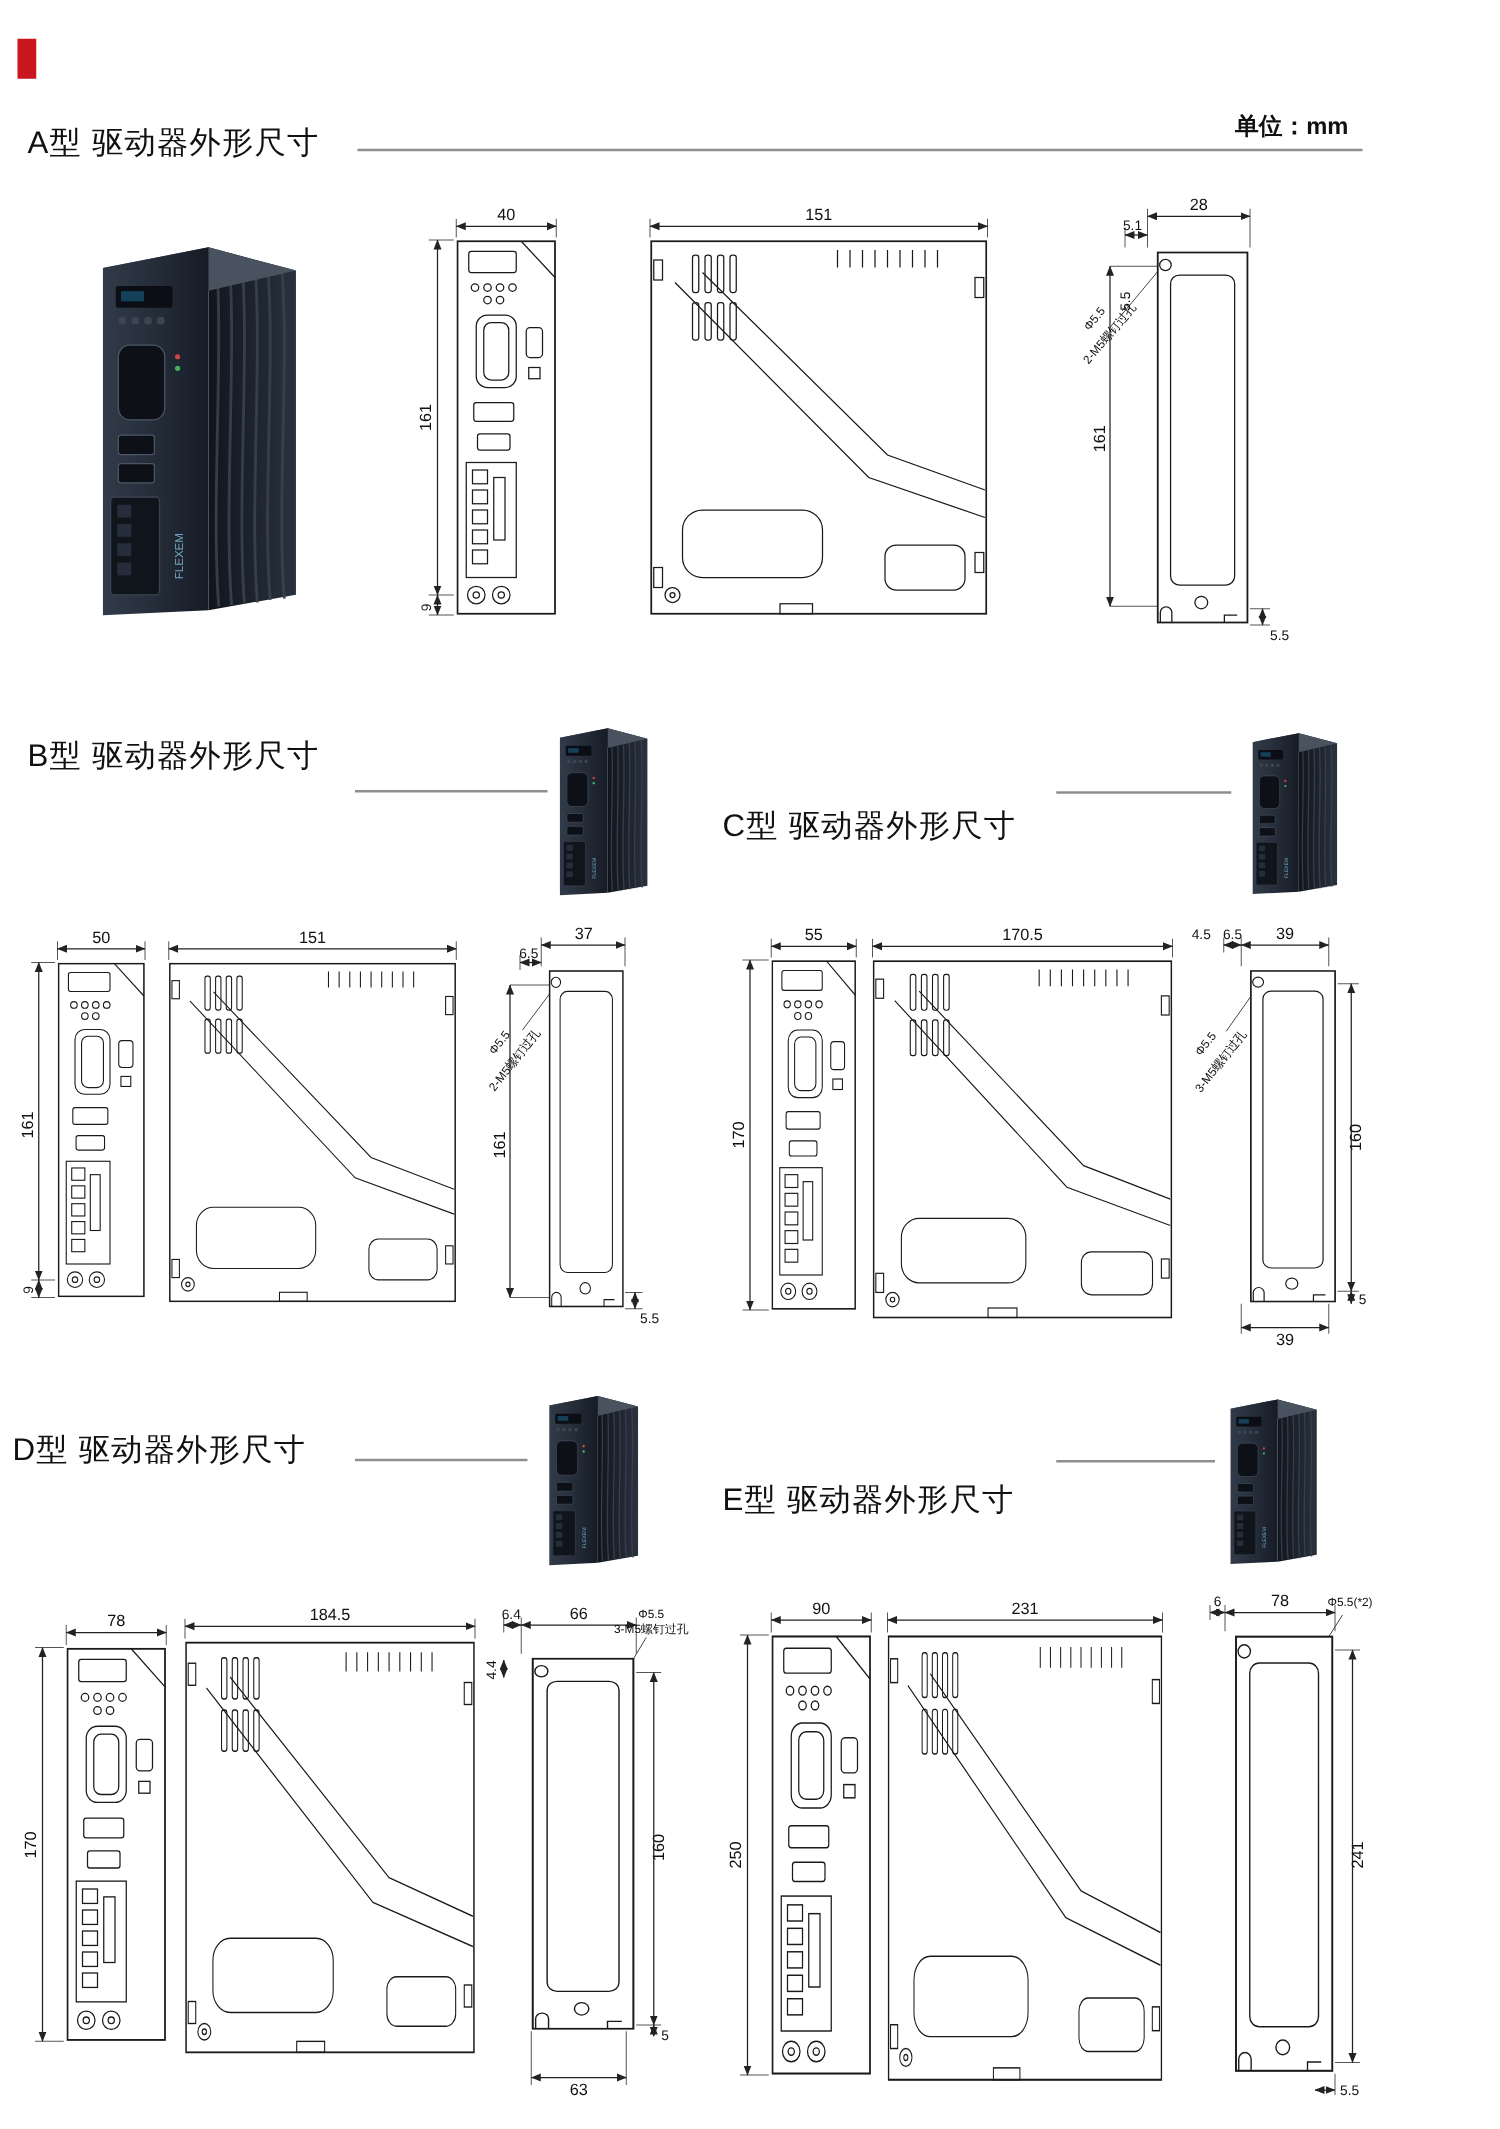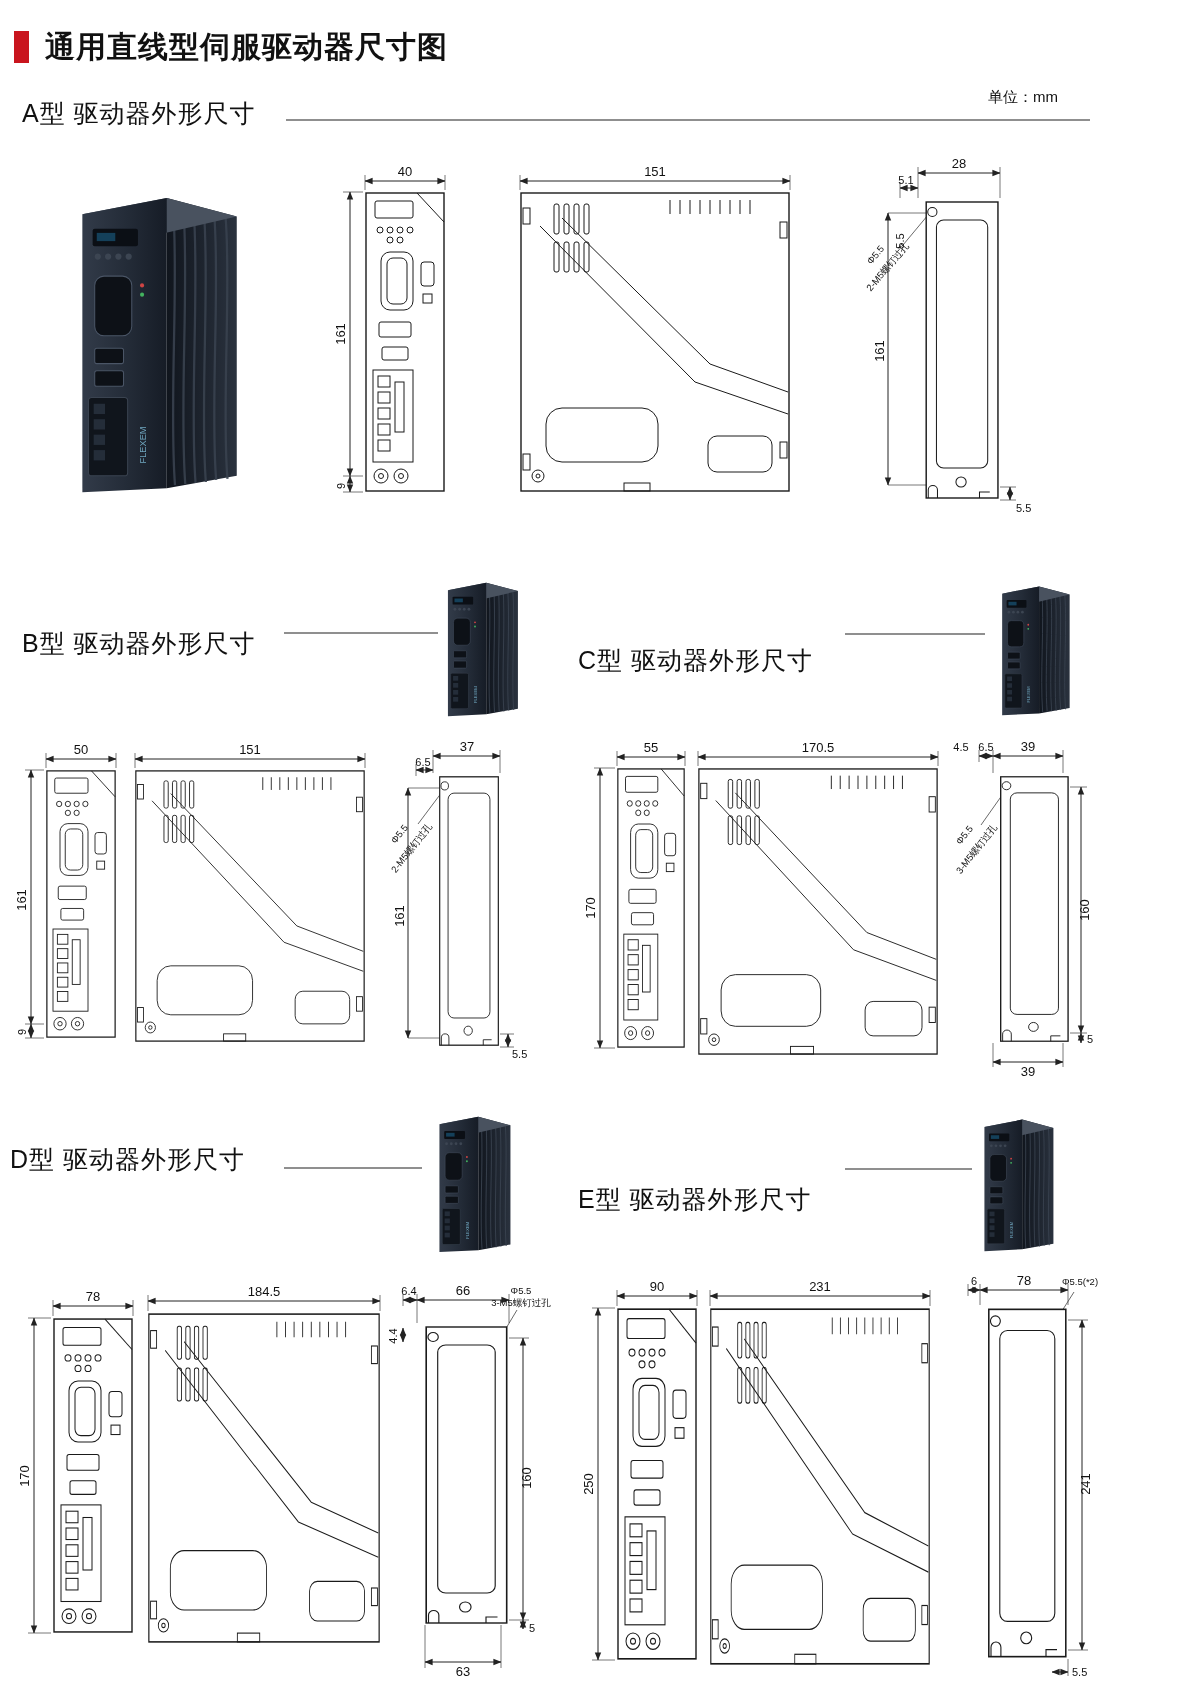--- a/index.html
+++ b/index.html
@@ -2,21 +2,21 @@
 <html><head>
 <meta charset="utf-8">
 <style>
   *{margin:0;padding:0;box-sizing:border-box}
   body{background:#ffffff;font-family:"Liberation Sans","DejaVu Sans",sans-serif;color:#111}
   #canvas{position:relative;width:1200px;height:1703px;background:#fff;overflow:hidden}
   .abs{position:absolute}
   .red-bar{width:15px;height:32px;background:#c9151e}
   .page-title{font-size:30px;font-weight:700;letter-spacing:1px}
   .sec-head{font-size:25px;font-weight:400;letter-spacing:1px}
-  .unit-label{font-size:15px;font-weight:400}
+  .unit-label{font-size:19px;font-weight:700}
   .hline{height:2px;background:#8f8f8f}
   svg{overflow:visible;display:block}
   .ext{stroke:#555;stroke-width:.8;fill:none}
   .dl{stroke:#222;stroke-width:1;fill:none;marker-start:url(#arrow);marker-end:url(#arrow)}
   .ldr{stroke:#444;stroke-width:.8;fill:none}
   .dim{font-size:13px;fill:#111}
   .dims{font-size:11px;fill:#111}
   .ann{font-size:9.5px;fill:#111}
 </style>
 </head>
@@ -136,21 +136,20 @@
           <rect x="23" y="255" width="11" height="10" fill="#242d39"></rect>
         <text x="74" y="250" font-size="9" fill="#6fa6bf" text-anchor="middle" transform="rotate(-90 74 250)">FLEXEM</text>
       </g>
     </symbol>
   </defs>
 </svg>
 
 <div id="canvas">
 
   <div class="abs red-bar" style="left:14px;top:31px"></div>
-  <div class="abs page-title" style="left:45px;top:27px">通用直线型伺服驱动器尺寸图</div>
   <div class="abs sec-head" style="left:22px;top:97px">A型 驱动器外形尺寸</div>
   <div class="abs unit-label" style="left:988px;top:88px">单位：mm</div>
   <div class="abs hline" style="left:286px;top:119px;width:804px"></div>
 
   <div class="abs" style="left:70px;top:183px;width:175px;height:318px">
     <svg viewBox="0 0 170 300" width="100%" height="100%">
         <use href="#sym-photo"></use>
       </svg>
   </div>
 
@@ -190,21 +189,21 @@
     <use href="#sym-back" x="78" y="45" width="82" height="300"></use>
     <text class="dim" x="119" y="13" text-anchor="middle">28</text>
     <text class="dims" x="66" y="29" text-anchor="middle">5.1</text>
     <text class="ann" x="38" y="102" text-anchor="middle" transform="rotate(-50 38 102)">Φ5.5</text>
     <text class="ann" x="50" y="114" text-anchor="middle" transform="rotate(-50 50 114)">2-M5螺钉过孔</text>
     <text class="dims" x="64" y="86" text-anchor="middle" transform="rotate(-90 64 86)">5.5</text>
     <text class="dim" x="44" y="196" text-anchor="middle" transform="rotate(-90 44 196)">161</text>
     <text class="dims" x="176" y="357" text-anchor="start">5.5</text>
   </svg>
 
-  <div class="abs sec-head" style="left:22px;top:627px">B型 驱动器外形尺寸</div>
+  <div class="abs sec-head" style="left:22px;top:588px">B型 驱动器外形尺寸</div>
   <div class="abs hline" style="left:284px;top:632px;width:154px"></div>
   <div class="abs" style="left:438px;top:578px;width:88px;height:140px">
     <svg viewBox="0 0 170 300" width="100%" height="100%">
         <use href="#sym-photo"></use>
       </svg>
   </div>
   <div class="abs sec-head" style="left:578px;top:644px">C型 驱动器外形尺寸</div>
   <div class="abs hline" style="left:845px;top:633px;width:140px"></div>
   <div class="abs" style="left:985px;top:582px;width:100px;height:135px">
     <svg viewBox="0 0 170 300" width="100%" height="100%">

